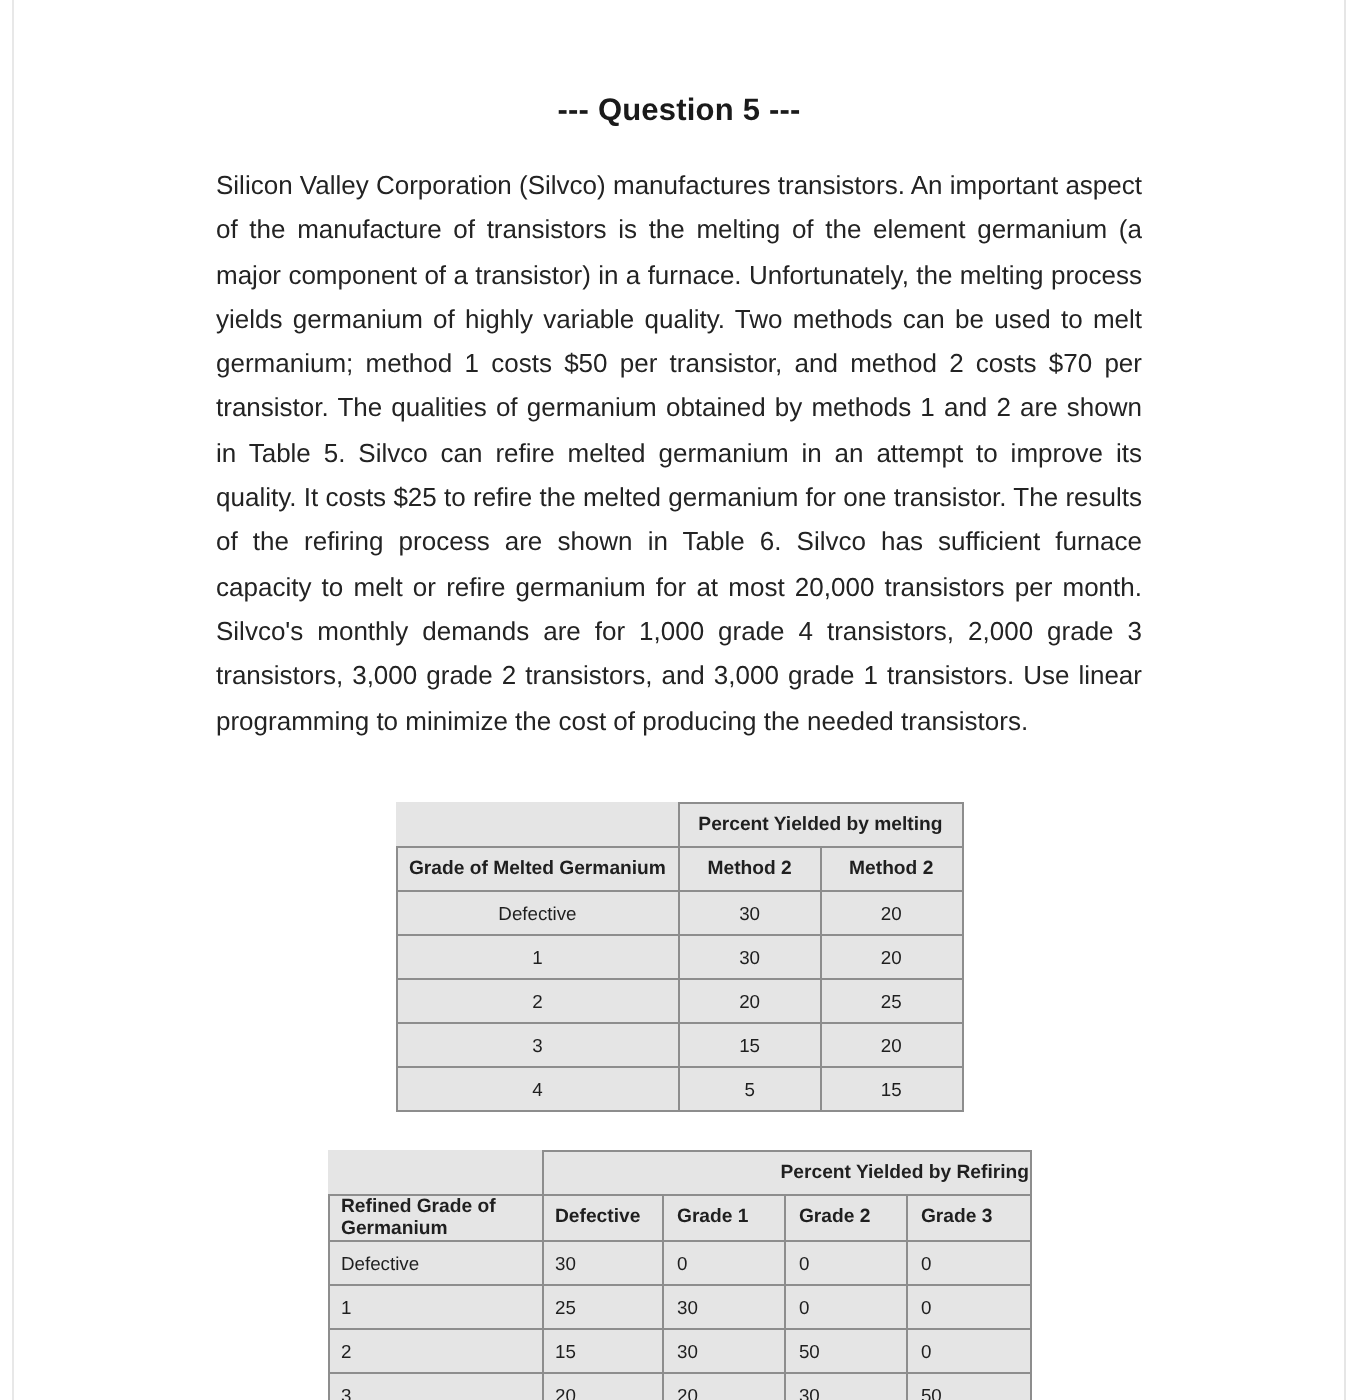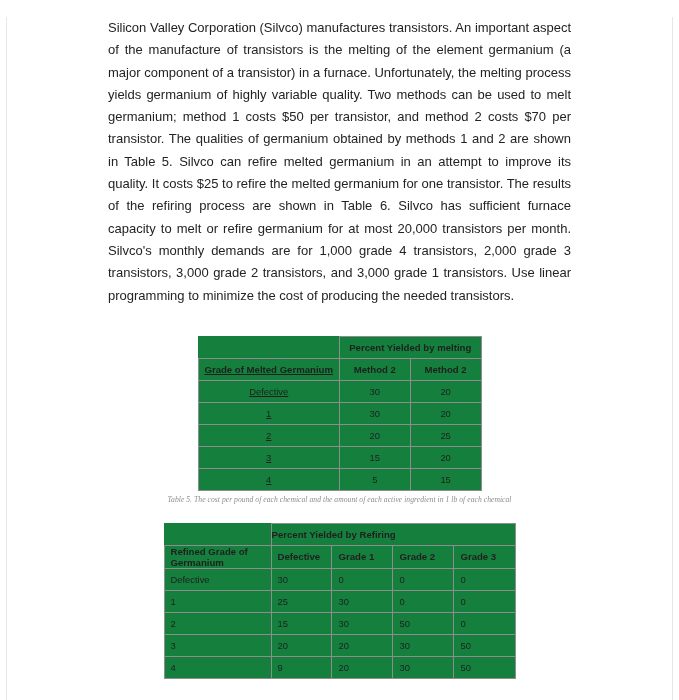--- a/index.html
+++ b/index.html
@@ -46,21 +46,21 @@
   }
   
   .tbl-wrap {
     display: flex;
     justify-content: center;
   }
   table {
     border-collapse: collapse;
     font-size: 9.4px;
     color: #1f1f1f;
-    background: #15803d;
+    background: #e5e5e5;
   }
   table td, table th {
     border: 1px solid #8d8d8d;
     padding: 0;
     height: 22px;
     font-weight: normal;
     vertical-align: middle;
     box-sizing: border-box;
   }
   .hdr-bold {
@@ -68,49 +68,50 @@
     font-size: 9.6px;
   }
   .no-border {
     border: none !important;
   }
   
   #table5 {
     width: 284px;
     margin-top: 16px;
   }
-  #table5 .c-label { width: 142px; text-align: center; text-decoration: underline; }
+  #table5 .c-label { width: 142px; text-align: center; }
   #table5 .c-num   { width: 71px;  text-align: center; }
   #table5 .spanhdr { text-align: center; }
   
   #table6 {
     width: 352px;
     margin-top: 19px;
   }
   #table6 .c-label { width: 100px; text-align: left; padding-left: 6px; }
   #table6 .c-num   { width: 57px;  text-align: left; padding-left: 6px; }
-  #table6 .spanhdr { text-align: left; }
+  #table6 .spanhdr { text-align: right; }
   #table6 .c-label.hdr-bold { padding-left: 6px; }
   .caption {
     font-family: "Liberation Serif", serif;
     font-style: italic;
     font-size: 7.6px;
     color: #8d8d8d;
     text-align: center;
     margin-top: 4px;
     letter-spacing: 0.05px;
   }
   .cap-wrap { width: 100%; }
 </style>
 </head>
 <body>
 
 <div class="page">
   <div class="content">
 
+    <div class="doc-title">--- Question 5 ---</div>
 
     <p class="body-text">Silicon Valley Corporation (Silvco) manufactures transistors. An important aspect of the manufacture of transistors is the melting of the element germanium (a major component of a transistor) in a furnace. Unfortunately, the melting process yields germanium of highly variable quality. Two methods can be used to melt germanium; method 1 costs $50 per transistor, and method 2 costs $70 per transistor. The qualities of germanium obtained by methods 1 and 2 are shown in Table 5. Silvco can refire melted germanium in an attempt to improve its quality. It costs $25 to refire the melted germanium for one transistor. The results of the refiring process are shown in Table 6. Silvco has sufficient furnace capacity to melt or refire germanium for at most 20,000 transistors per month. Silvco's monthly demands are for 1,000 grade 4 transistors, 2,000 grade 3 transistors, 3,000 grade 2 transistors, and 3,000 grade 1 transistors. Use linear programming to minimize the cost of producing the needed transistors.</p>
 
     <div class="tbl-wrap">
       <table id="table5">
         <tbody>
           <tr>
             <td class="c-label no-border"></td>
             <td class="spanhdr hdr-bold" colspan="2">Percent Yielded by melting</td>
           </tr>
@@ -142,23 +143,20 @@
           </tr>
           <tr>
             <td class="c-label">4</td>
             <td class="c-num">5</td>
             <td class="c-num">15</td>
           </tr>
         </tbody>
       </table>
     </div>
 
-    <div class="cap-wrap">
-      <div class="caption">Table 5. The cost per pound of each chemical and the amount of each active ingredient in 1 lb of each chemical</div>
-    </div>
 
     <div class="tbl-wrap">
       <table id="table6">
         <tbody>
           <tr>
             <td class="c-label no-border"></td>
             <td class="spanhdr hdr-bold" colspan="4">Percent Yielded by Refiring</td>
           </tr>
           <tr>
             <td class="c-label hdr-bold">Refined Grade of Germanium</td>

